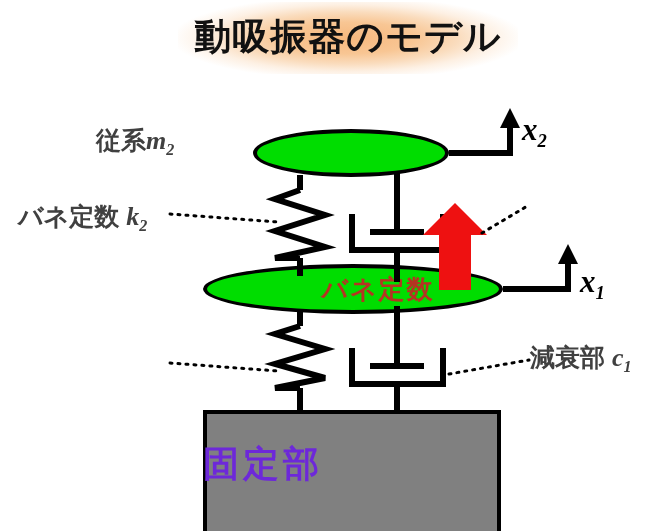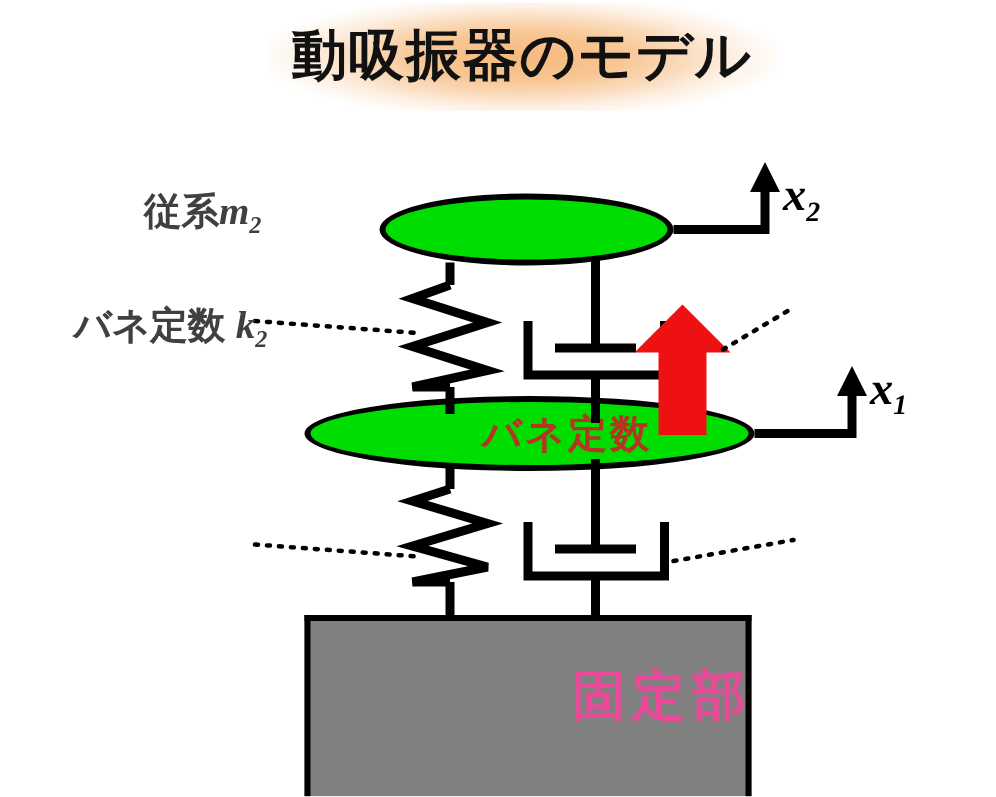--- a/index.html
+++ b/index.html
@@ -112,24 +112,24 @@
     border-bottom: none;
     box-sizing: border-box;
   }
   #ground-label {
     position: absolute;
     left: 203px;
     top: 440px;
     width: 298px;
     height: 48px;
     line-height: 48px;
-    text-align: right;
+    text-align: left;
     font-size: 36px;
     font-weight: bold;
-    color: #ec4899;
+    color: #6d28d9;
     letter-spacing: 4px;
     white-space: nowrap;
   }
 </style>
 </head>
 <body>
 
 <div id="stage">
 
   <div id="title-glow"></div>
@@ -189,29 +189,32 @@
       <line x1="170" y1="363" x2="278" y2="371"></line>
       <line x1="482" y1="233" x2="529" y2="205"></line>
       <line x1="449" y1="374" x2="529" y2="360"></line>
     </g>
   </svg>
 
   <div class="label jp" style="left:96px; top:124px;">
     <span>従系</span><span class="var"><span>m</span><sub>2</sub></span>
   </div>
 
-  <div class="label jp" style="left:18px; top:200px;margin-left:31px;">
+  <div class="label jp" style="left:18px; top:200px;">
     <span>バネ定数</span>&nbsp;<span class="var"><span>k</span><sub>2</sub></span>
   </div>
 
 
 
 
+  <div class="label jp" style="left:530px; top:341px;">
+    <span>減衰部</span>&nbsp;<span class="var"><span>c</span><sub>1</sub></span>
+  </div>
 
   <div class="label axis-var" style="left:522px; top:112px;">
     <span>x</span><sub>2</sub>
   </div>
 
-  <div class="label axis-var" style="left:580px; top:241px;">
+  <div class="label axis-var" style="left:580px; top:264px;">
     <span>x</span><sub>1</sub>
   </div>
 
 </div>
 
 </body></html>

